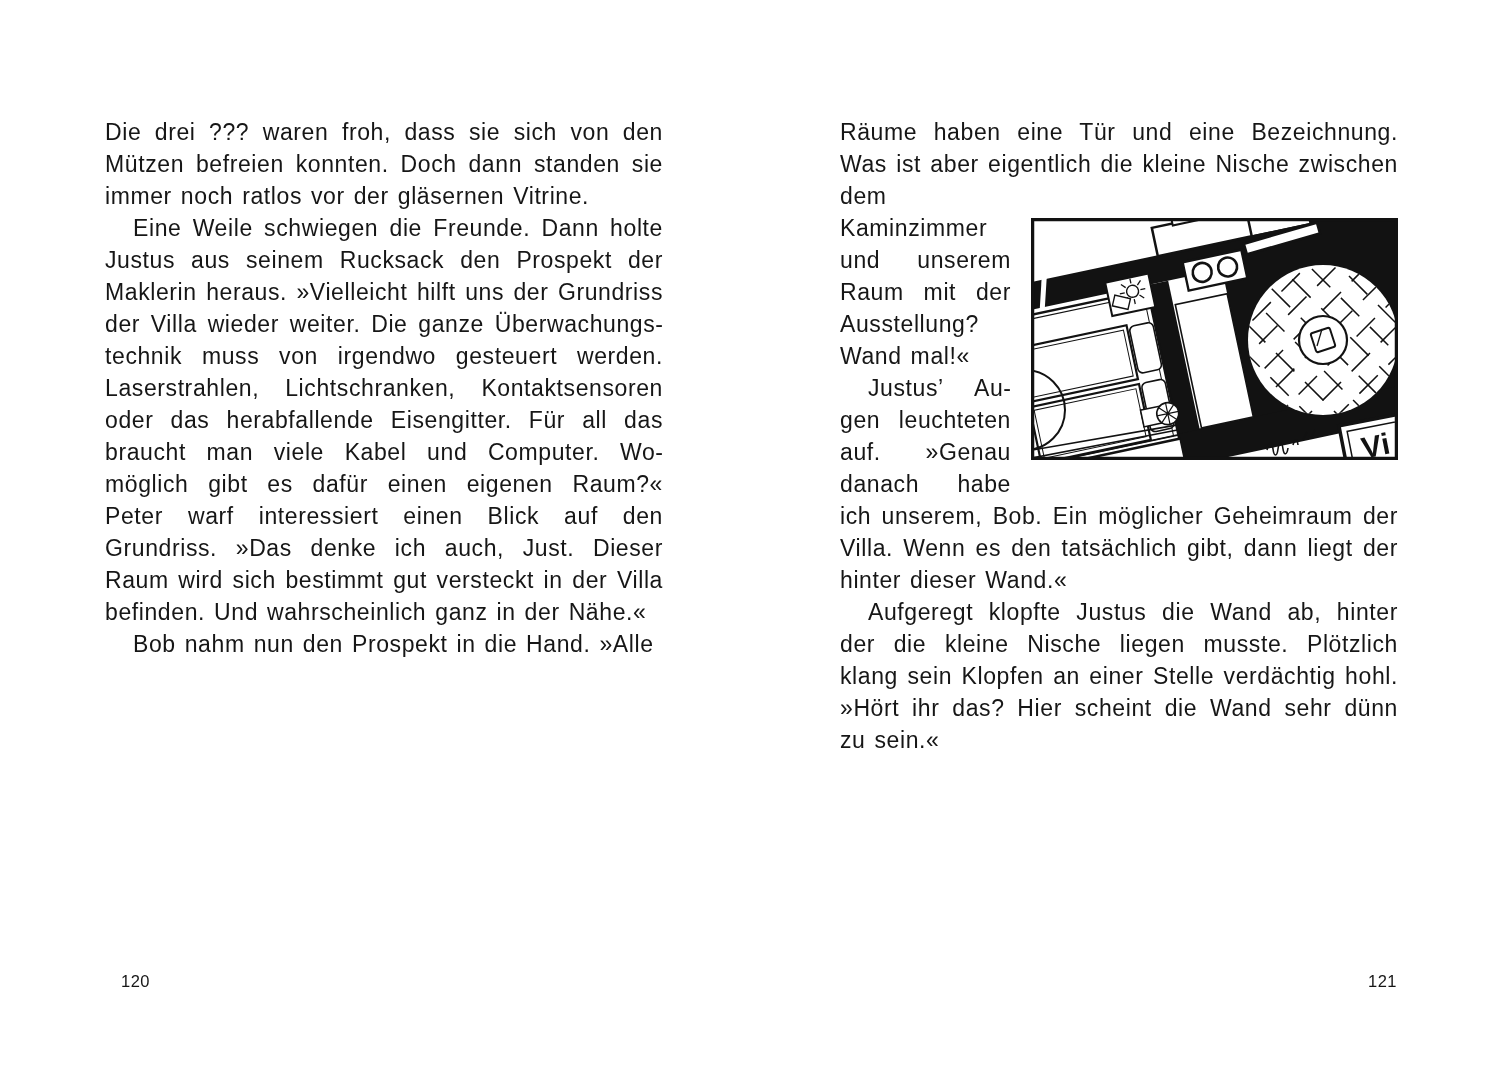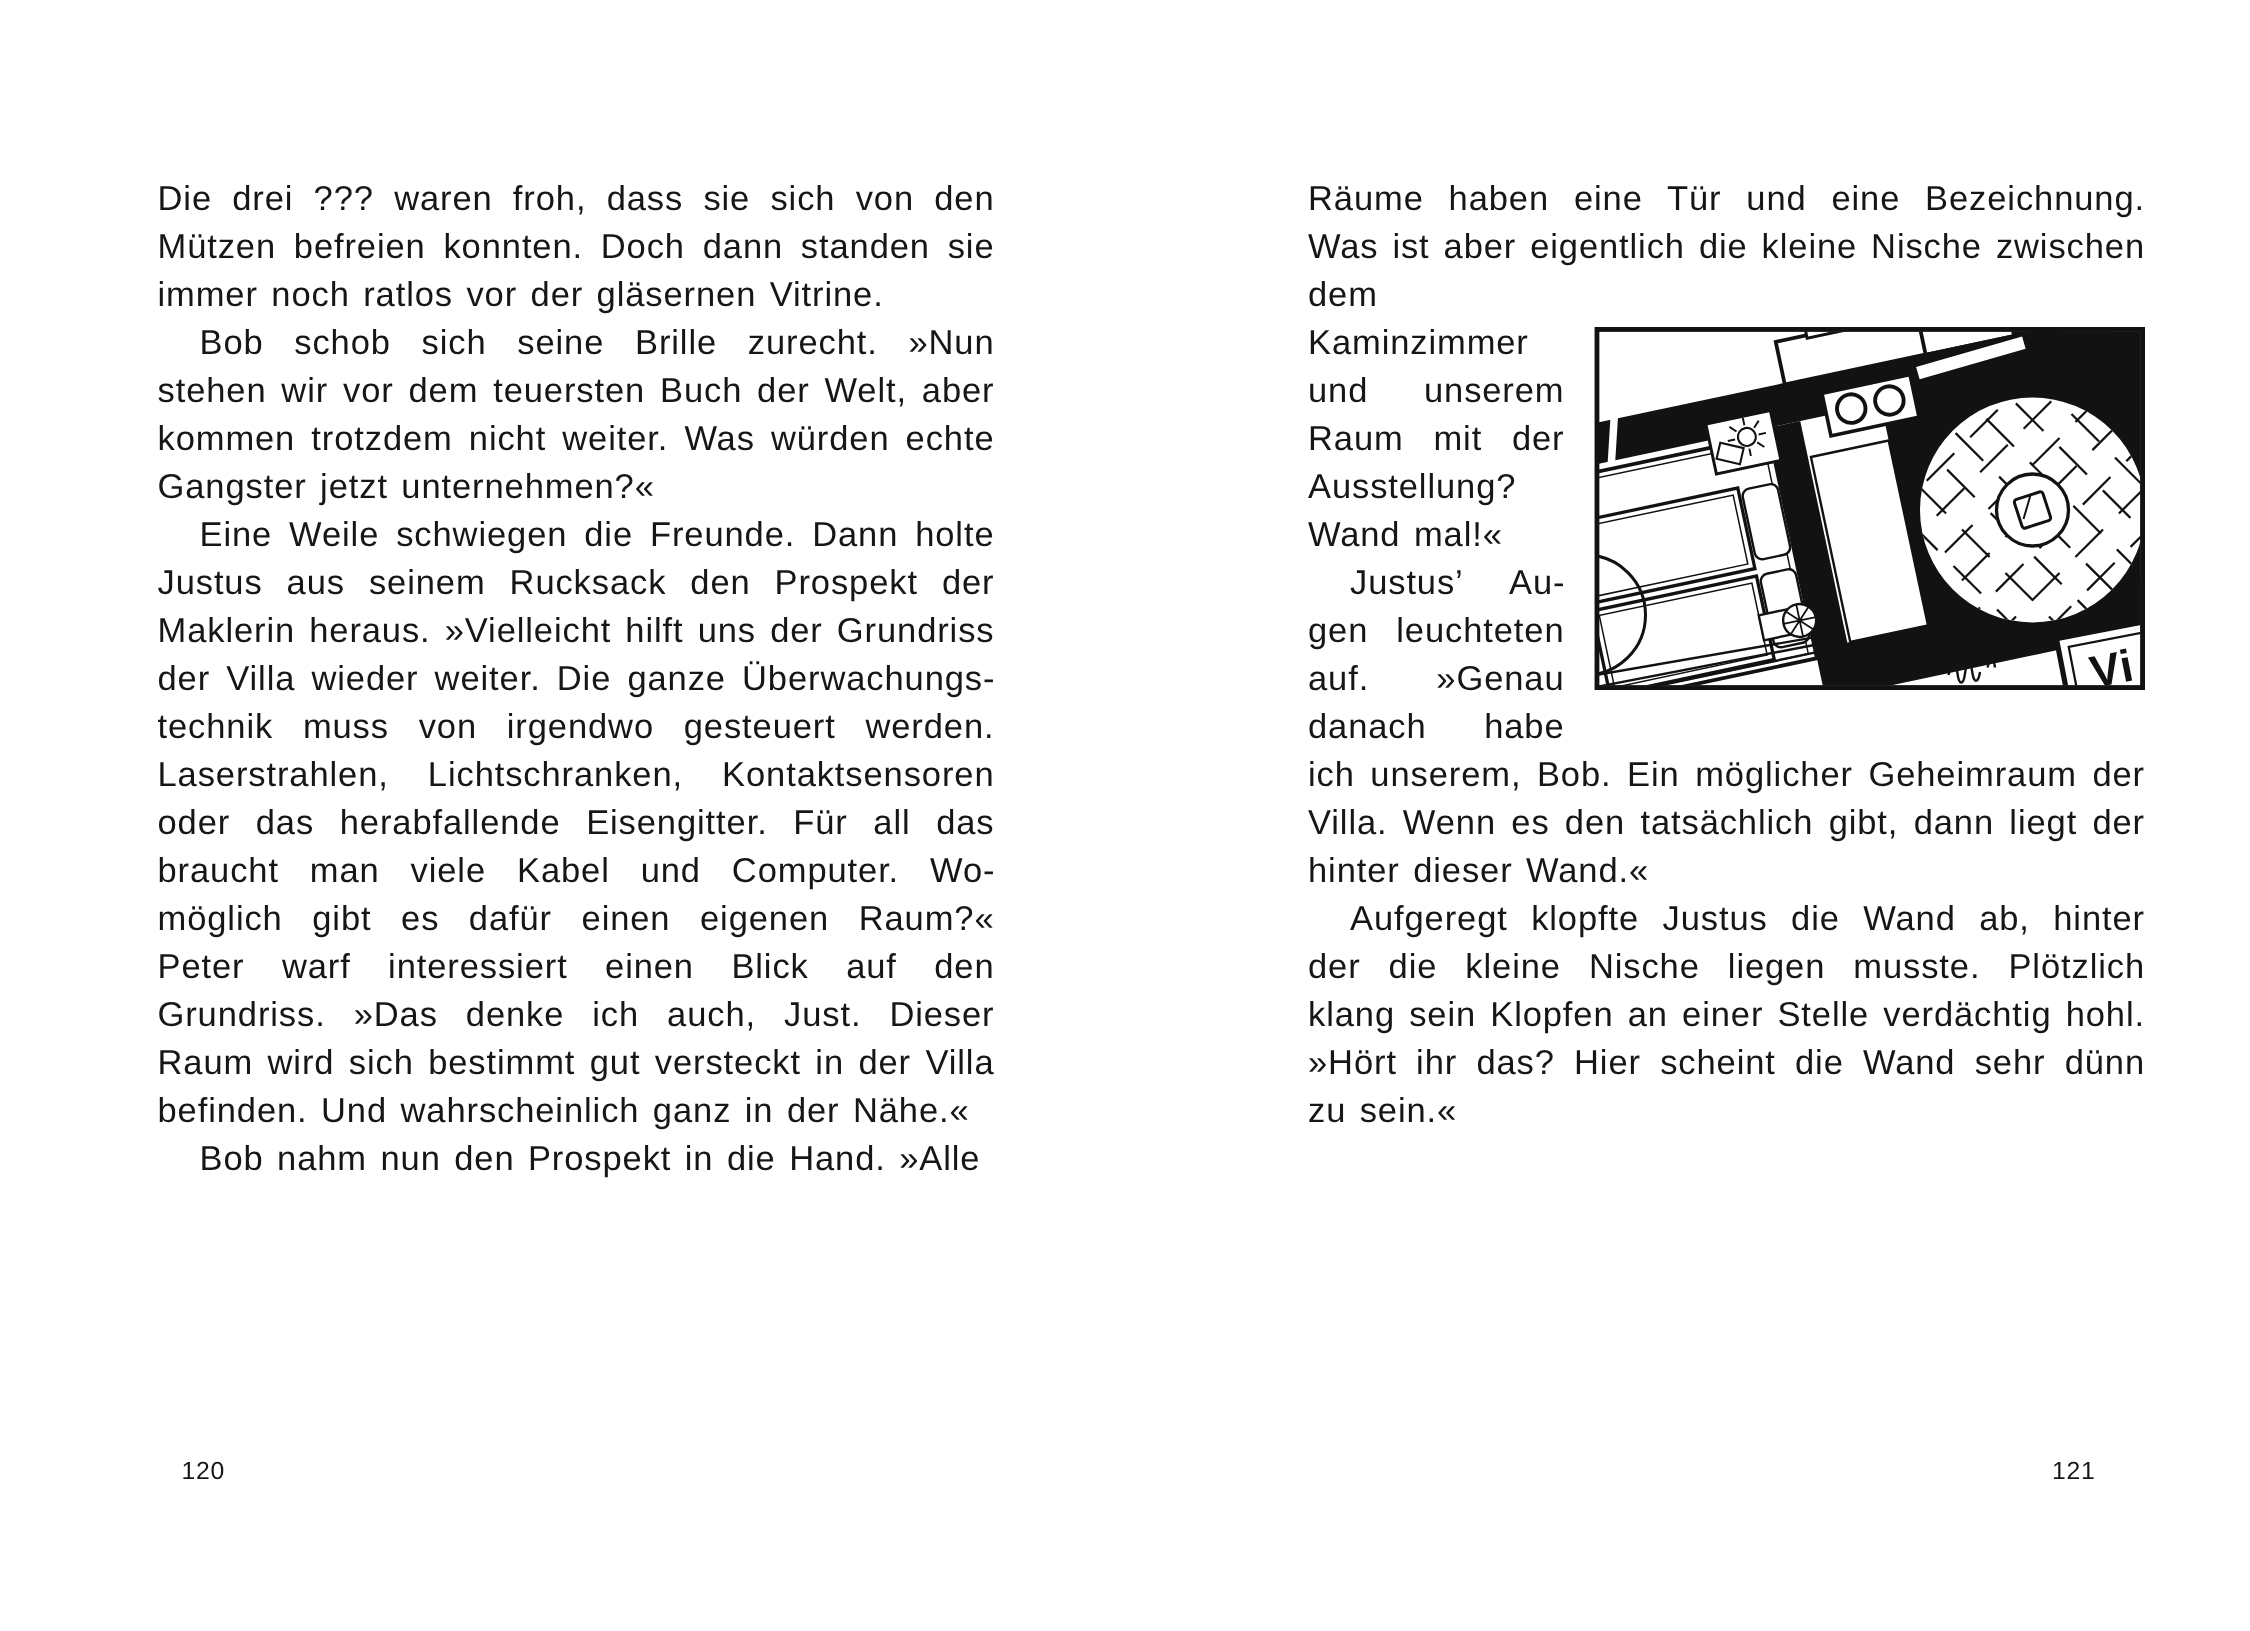--- a/index.html
+++ b/index.html
@@ -8,42 +8,41 @@
     background:#ffffff;color:#161616;
     font-family:"Liberation Sans", sans-serif;
   }
   .page-text{
     position:absolute;top:116px;width:558px;
     font-size:23px;line-height:32px;
     text-align:justify;letter-spacing:0.6px;word-spacing:2px;
     hyphens:auto;-webkit-hyphens:auto;
   }
   .page-text--left{left:105px;}
-  .page-text--right{left:840px;margin-left:32px;}
+  .page-text--right{left:840px;}
   p.para{margin:0;padding:0;}
   p.para.indent{text-indent:28px;}
   .plan-float{
     float:right;width:367px;height:242px;
     margin:38px 0 24px 20px;
   }
   .plan-float svg{display:block;}
   .pagenum{
     position:absolute;top:972px;font-size:16.5px;letter-spacing:0.5px;color:#161616;margin-left:16px;
   }
   .pagenum--left{left:105px;}
   .pagenum--right{right:103px;text-align:right;}
 </style>
 </head>
 <body>
 
 <div>
 
   <main class="page-text page-text--left">
     <p class="para">Die drei ??? waren froh, dass sie sich von den Mützen befreien konnten. Doch dann standen sie immer noch ratlos vor der gläsernen Vitrine.</p>
-    <p class="para indent">Bob schob sich seine Brille zurecht. »Nun stehen wir vor dem teuersten Buch der Welt, aber kommen trotzdem nicht weiter. Was würden echte Gangster jetzt unternehmen?«</p>
     <p class="para indent">Eine Weile schwiegen die Freunde. Dann holte Justus aus seinem Rucksack den Prospekt der Maklerin heraus. »Vielleicht hilft uns der Grundriss der Villa wieder weiter. Die ganze Überwachungs­technik muss von irgendwo gesteuert werden. Laserstrahlen, Lichtschranken, Kontaktsensoren oder das herabfallende Eisengitter. Für all das braucht man viele Kabel und Computer. Wo­möglich gibt es dafür einen eigenen Raum?« Peter warf interessiert einen Blick auf den Grundriss. »Das denke ich auch, Just. Dieser Raum wird sich bestimmt gut versteckt in der Villa befinden. Und wahrscheinlich ganz in der Nähe.«</p>
     <p class="para indent">Bob nahm nun den Prospekt in die Hand. »Alle</p>
   </main>
   <div class="pagenum pagenum--left">120</div>
 
   <main class="page-text page-text--right">
     <p class="para">
       <span>Räume haben eine Tür und eine Bezeichnung. Was ist aber eigentlich die kleine Nische zwischen dem</span>
       <span class="plan-float">
         <svg width="367" height="242" viewBox="0 0 367 242" xmlns="http://www.w3.org/2000/svg">

